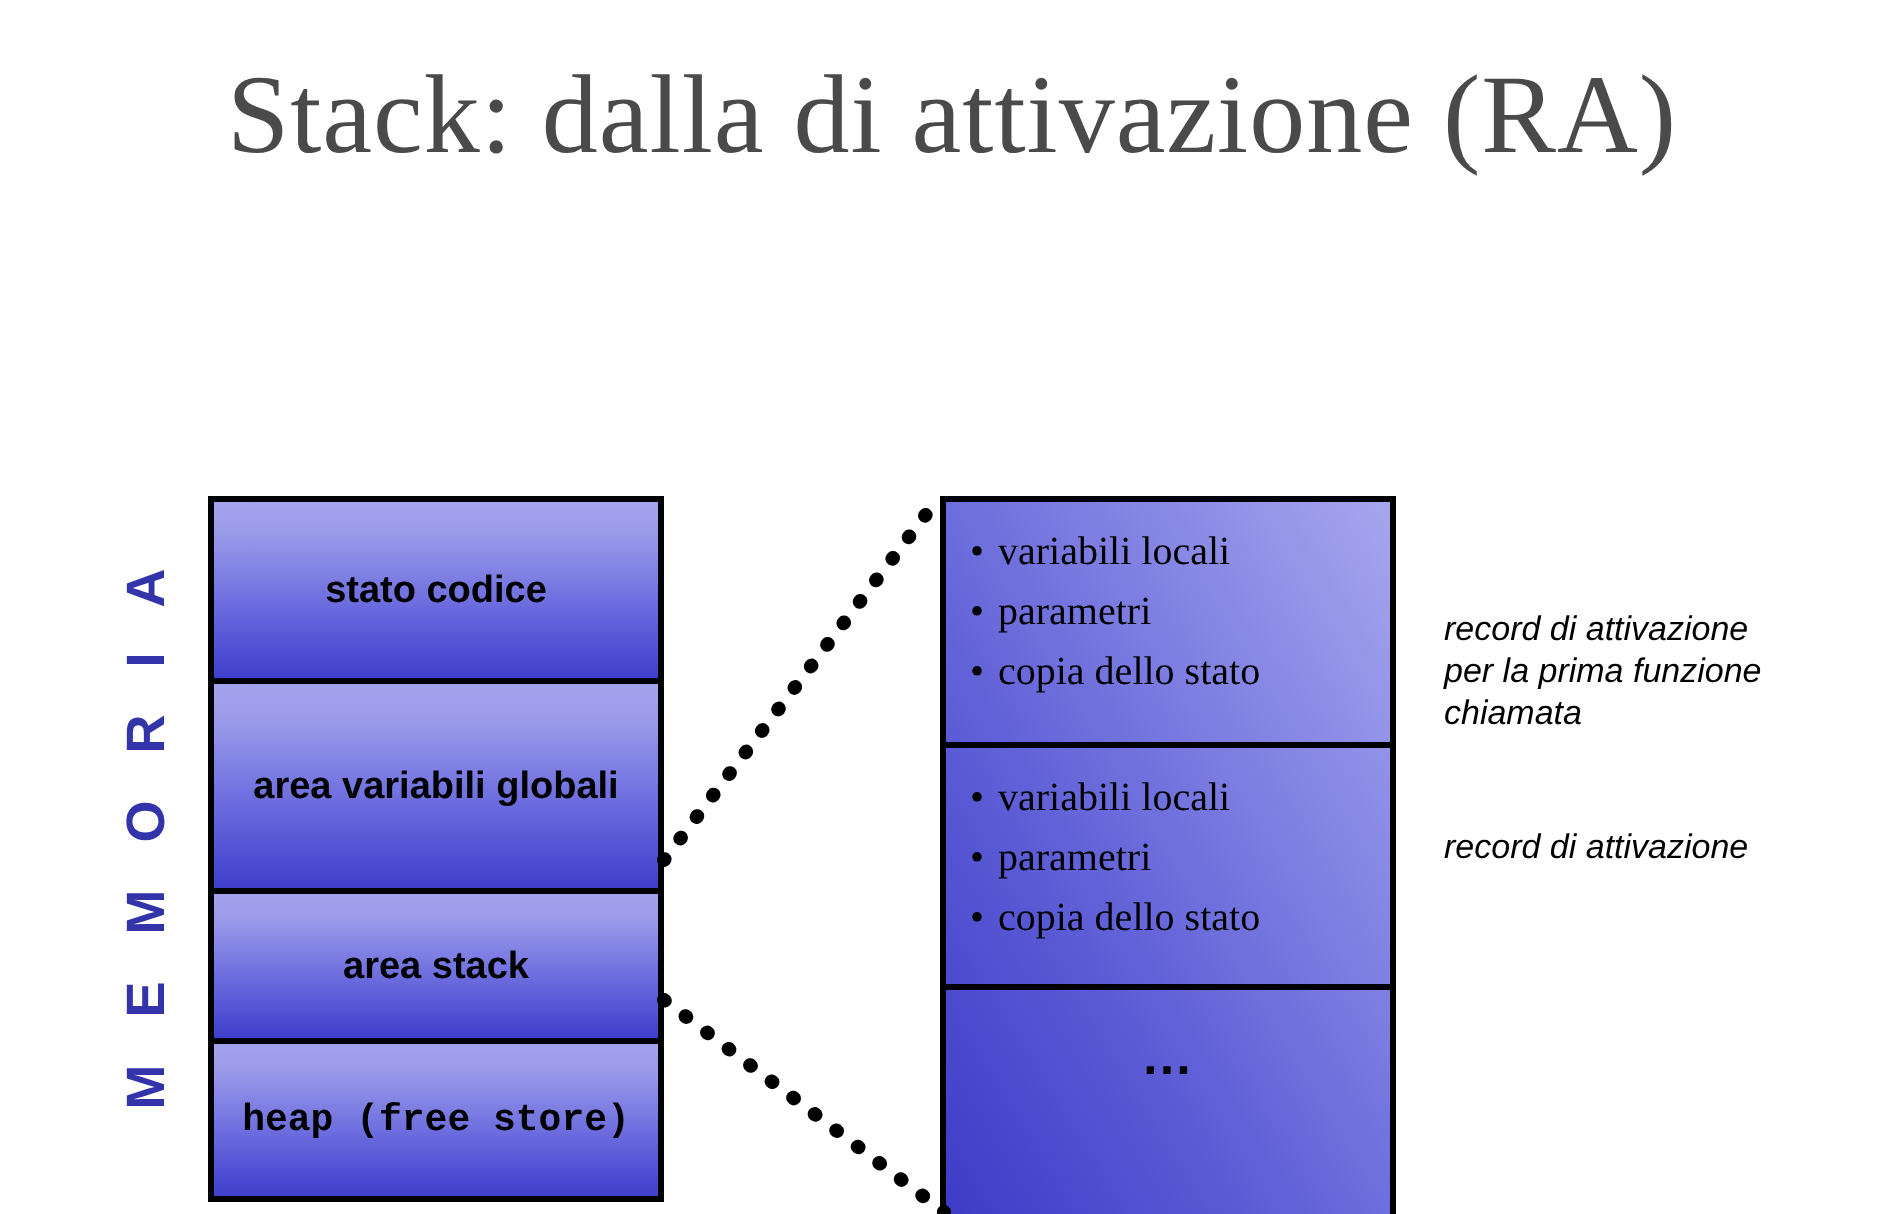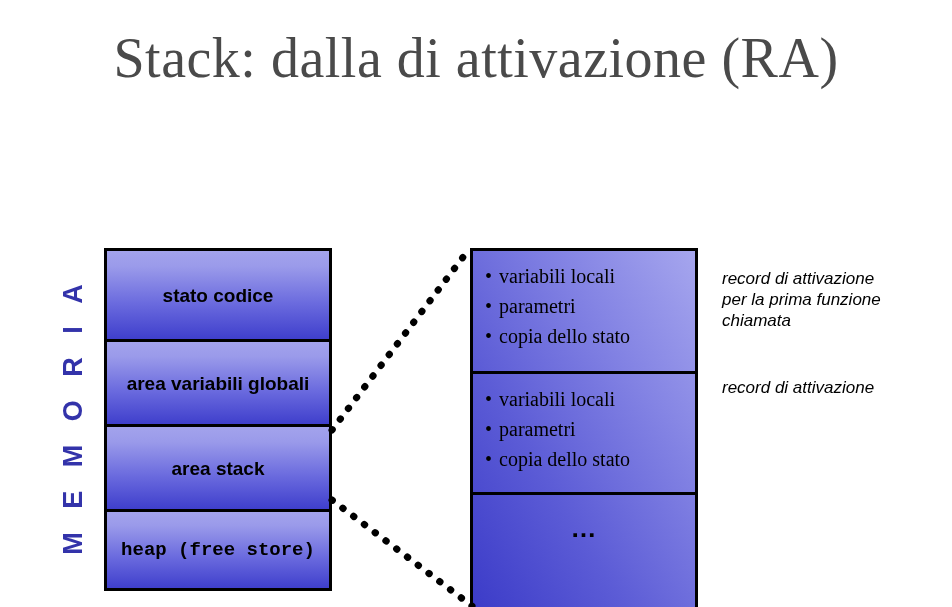--- a/index.html
+++ b/index.html
@@ -72,22 +72,22 @@
     color: #000000;
     font-size: 19px;
     font-weight: bold;
     line-height: 25px;
     padding: 0 8px;
   }
   .mem-block + .mem-block {
     border-top: 3px solid #000000;
   }
   #mem-block-0 { height: 88px; }
-  #mem-block-1 { height: 85px; }
-  #mem-block-2 { height: 85px; }
+  #mem-block-1 { height: 105px; }
+  #mem-block-2 { height: 75px; }
   #mem-block-3 { height: 79px; font-family: Liberation Mono, monospace; }
 
   
   #ra-column {
     position: absolute;
     left: 470px;
     top: 248px;
     width: 228px;
     border: 3px solid #000000;
     border-bottom: none;
@@ -135,20 +135,21 @@
     width: 212px;
     color: #000000;
     font-size: 17px;
     line-height: 21px;
   }
   #annotation-0 { left: 722px; top: 268px; }
   #annotation-1 { left: 722px; top: 377px; }
   .annotation .ann-title {
     font-style: italic;
     display: block;
+    margin-top: 36px;
   }
   .annotation .ann-body {
     display: block;
     font-style: italic;
   }
 
   
   #connectors {
     position: absolute;
     left: 0;

